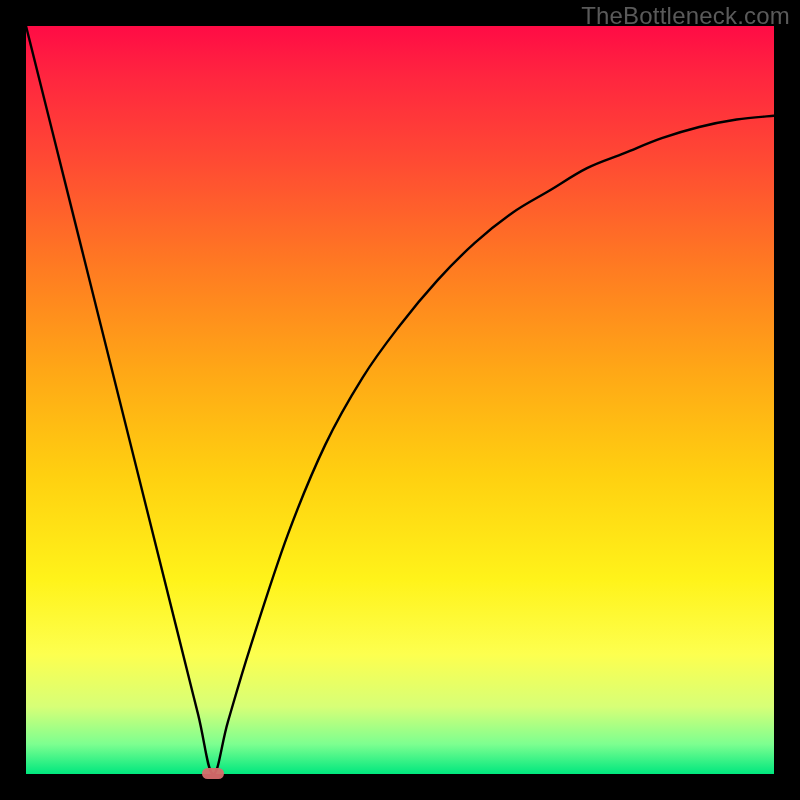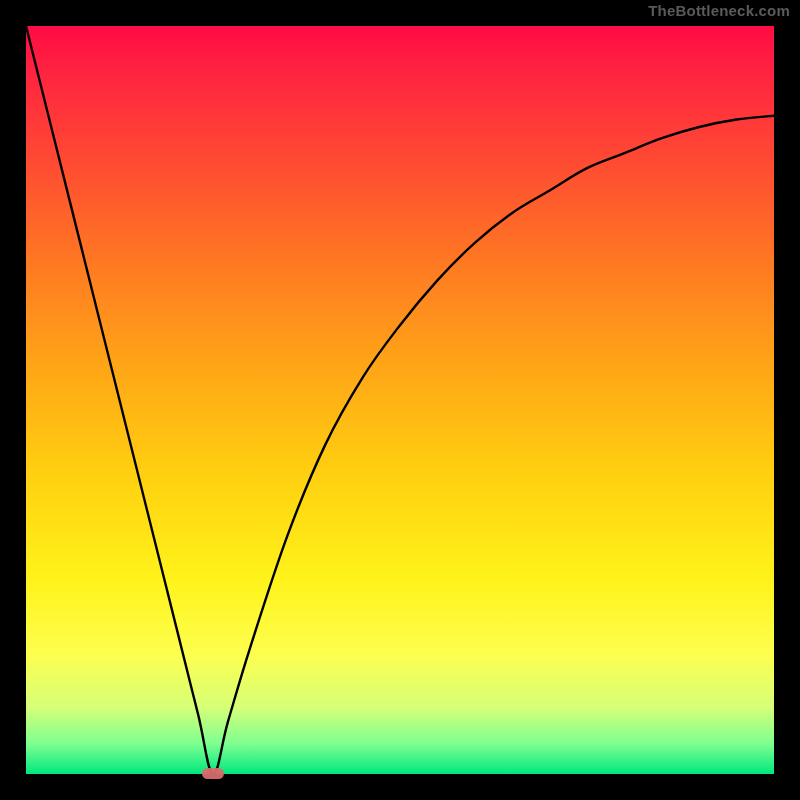--- a/index.html
+++ b/index.html
@@ -37,22 +37,22 @@
       #d7ff77 91%,
       #7dff90 96%,
       #00e77e 100%
     );
   }
   .watermark {
     position: absolute;
     top: 2px;
     right: 10px;
     color: #5a5a5a;
-    font-size: 15px;
-    font-weight: 700;
+    font-size: 24px;
+    font-weight: 400;
     letter-spacing: 0.2px;
     user-select: none;
   }
   svg.curve {
     position: absolute;
     top: 0;
     left: 0;
     width: 748px;
     height: 748px;
   }

